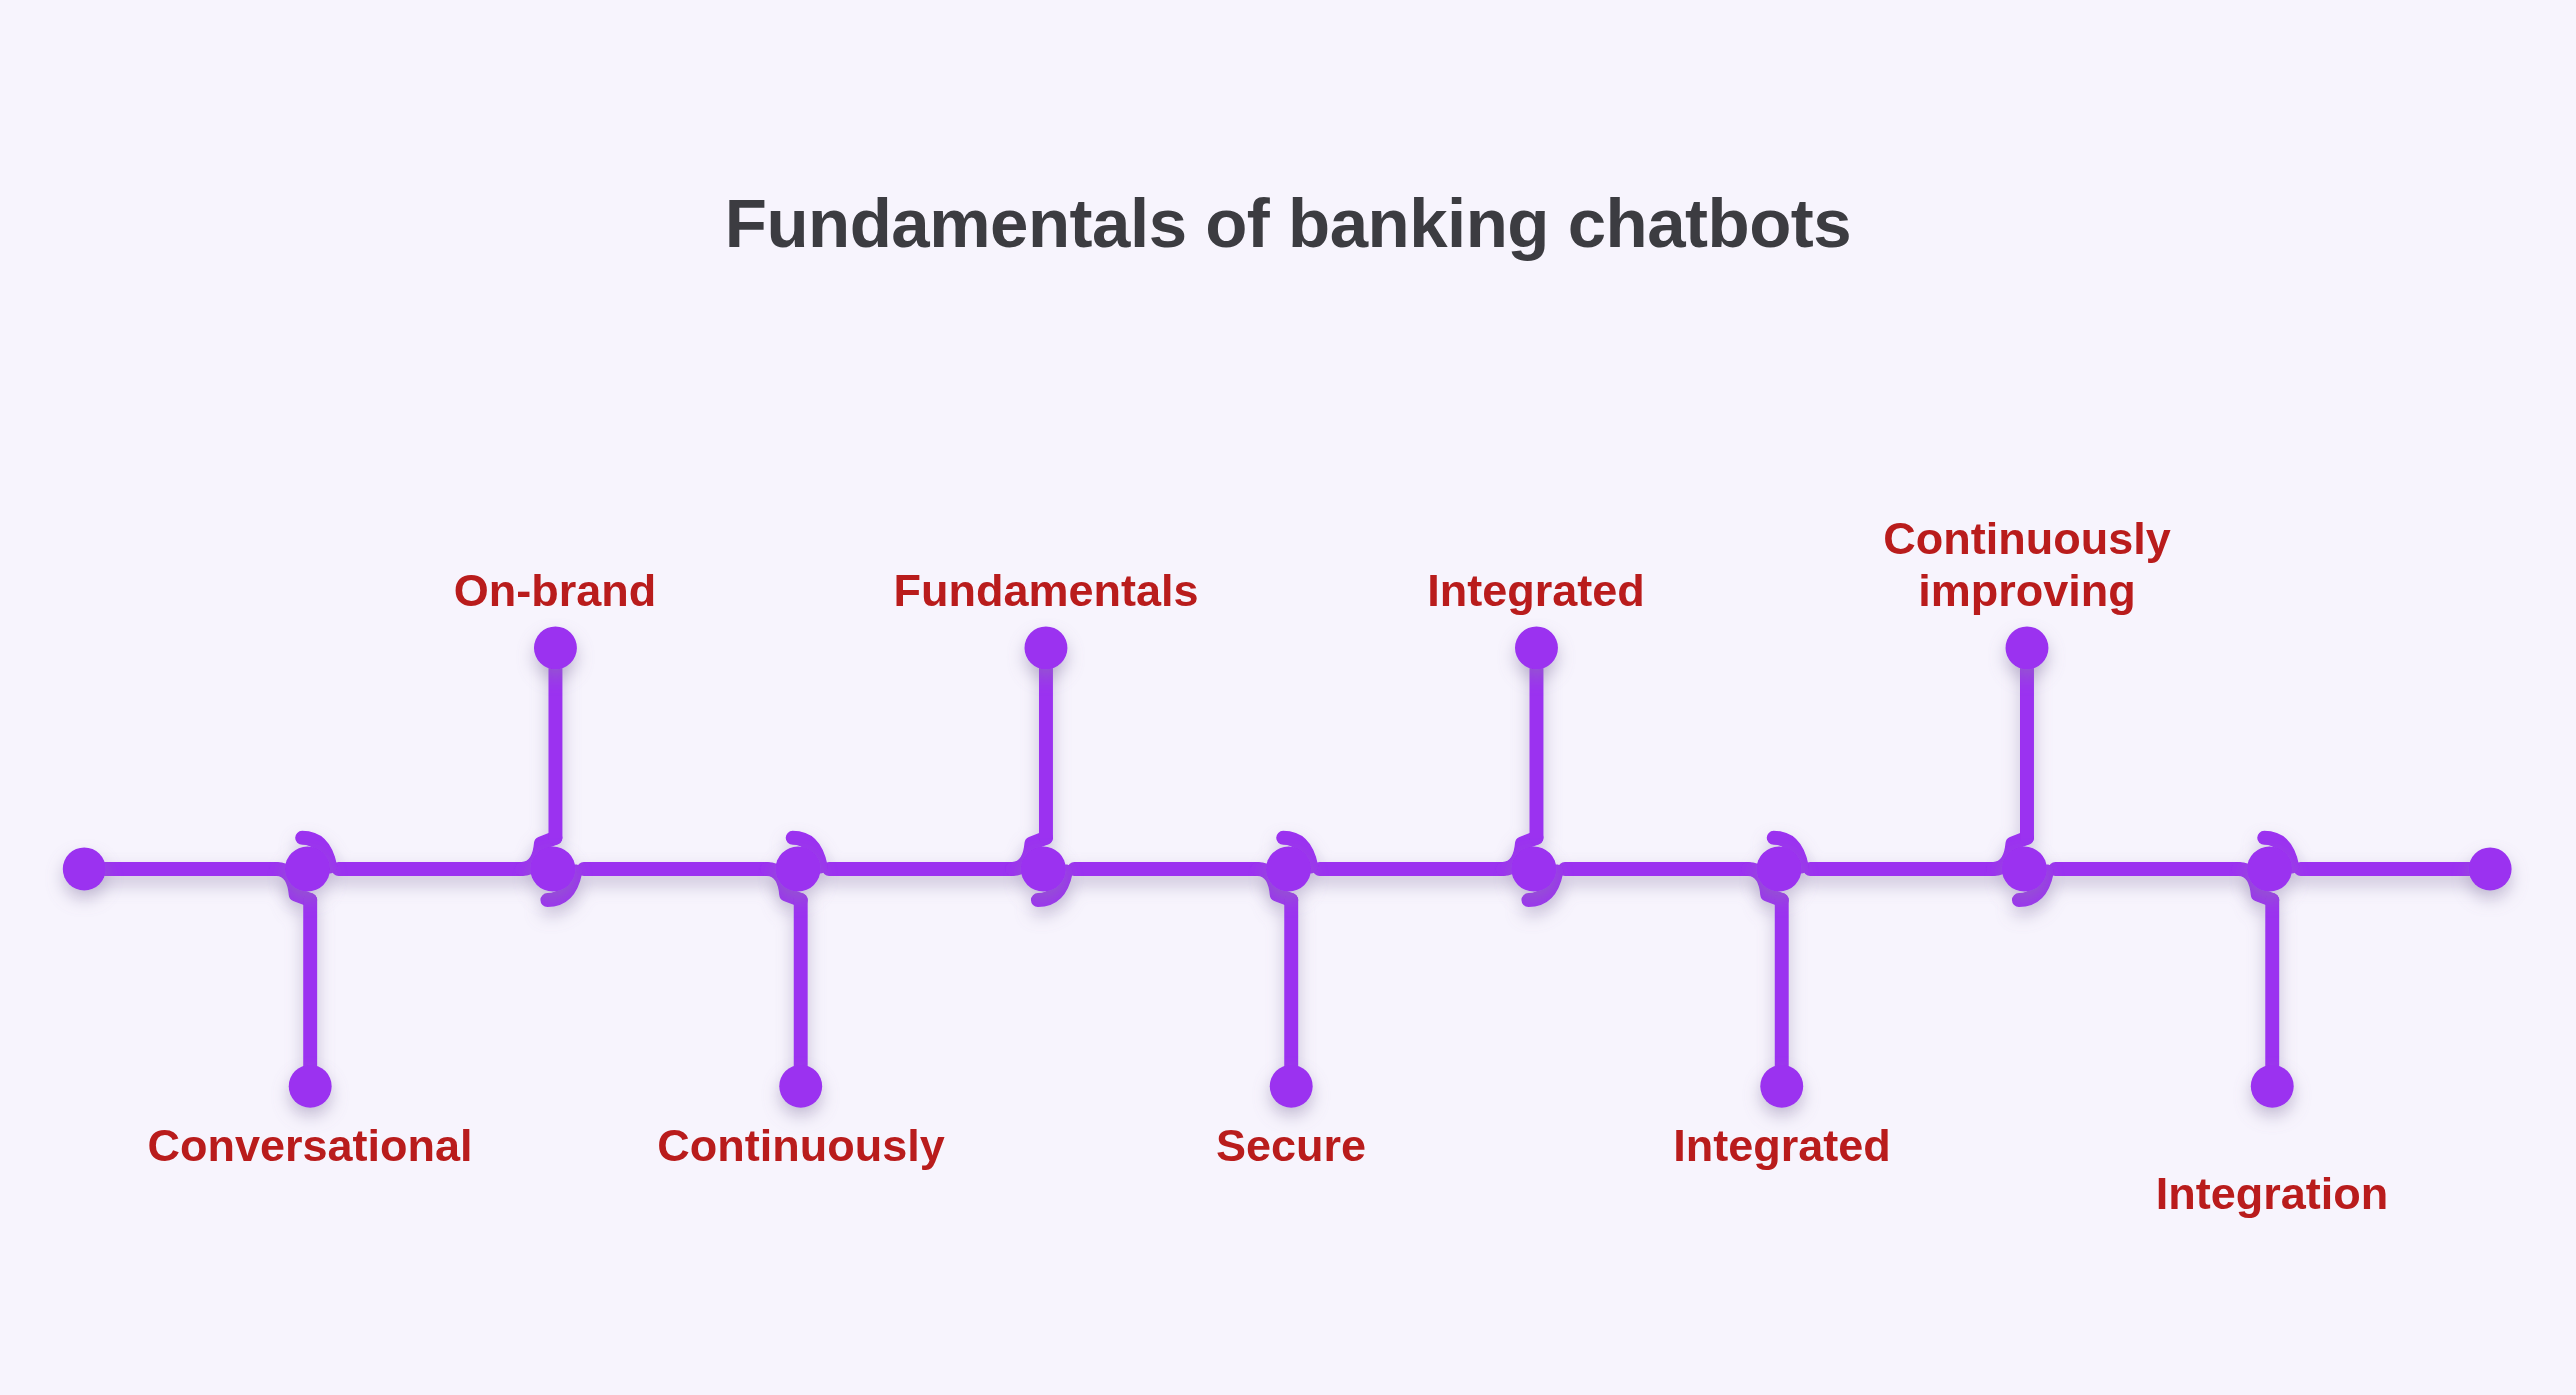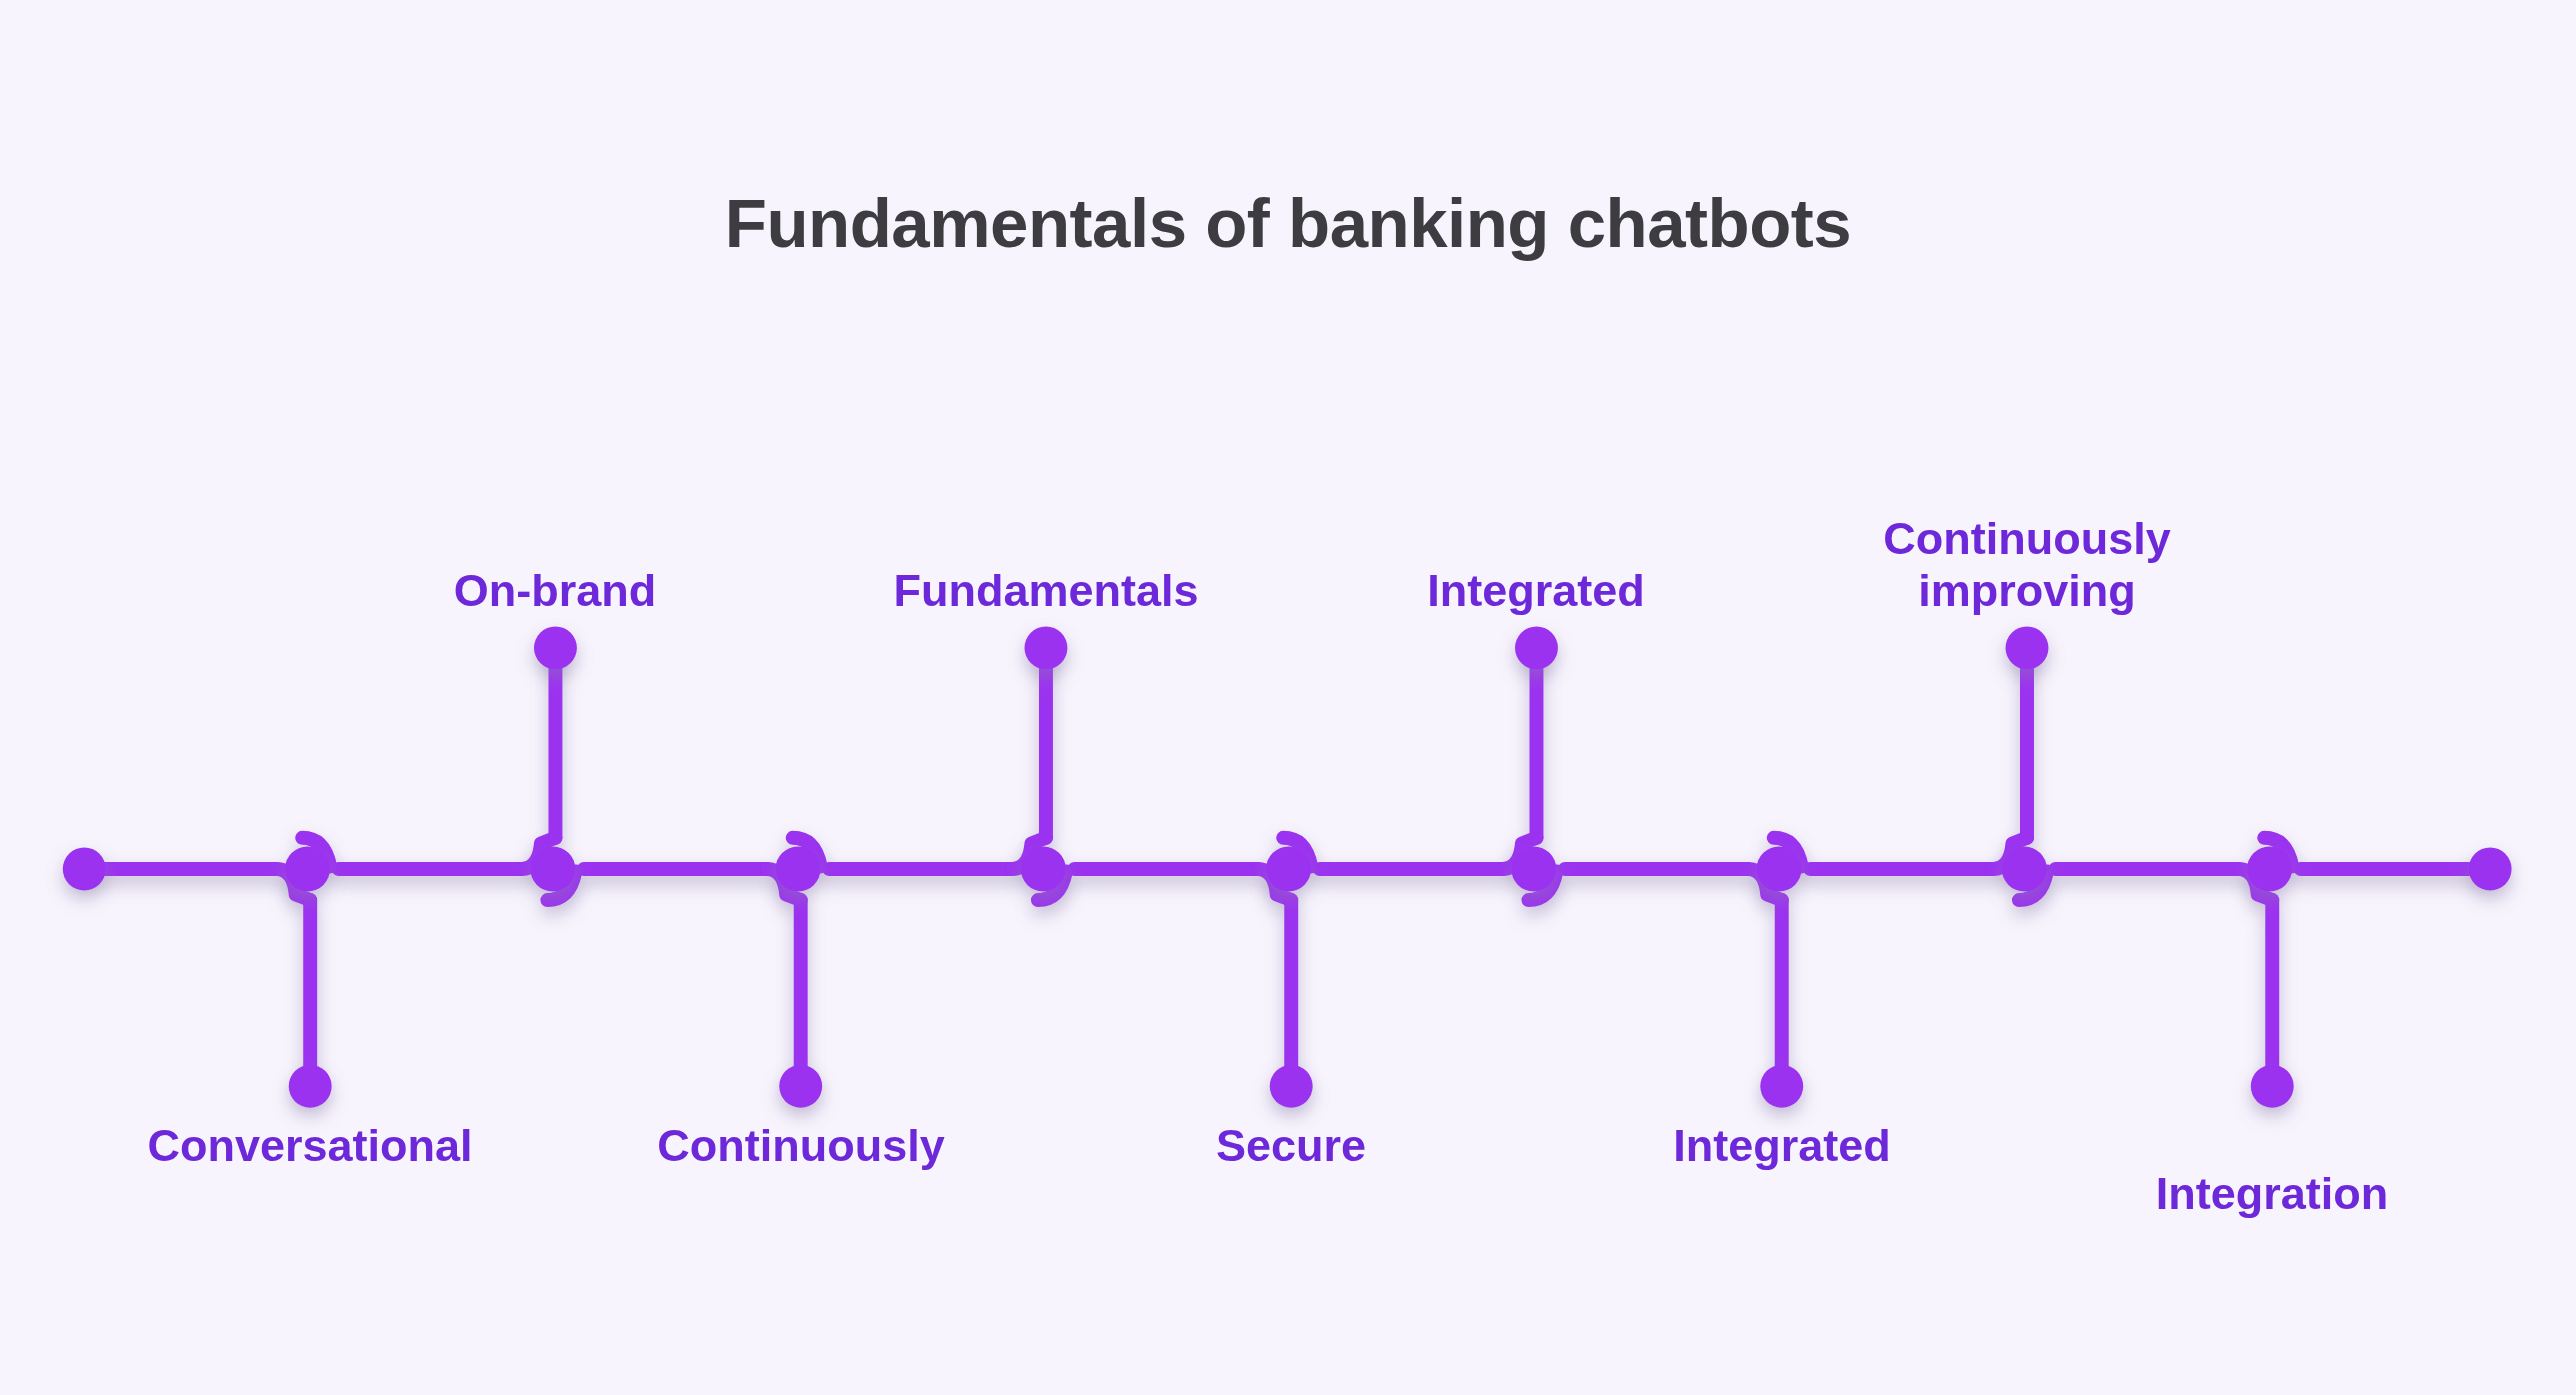--- a/index.html
+++ b/index.html
@@ -36,21 +36,21 @@
     left: 0;
     top: 0;
     width: 2576px;
     height: 1395px;
   }
   .node-label {
     position: absolute;
     text-align: center;
     font-size: 45px;
     font-weight: bold;
-    color: #6d28d9;
+    color: #b91c1c;
     line-height: 1.16;
     white-space: pre-line;
     transform: translateX(-50%);
   }
   .node-label.top {
     
   }
 </style>
 </head>
 <body>

